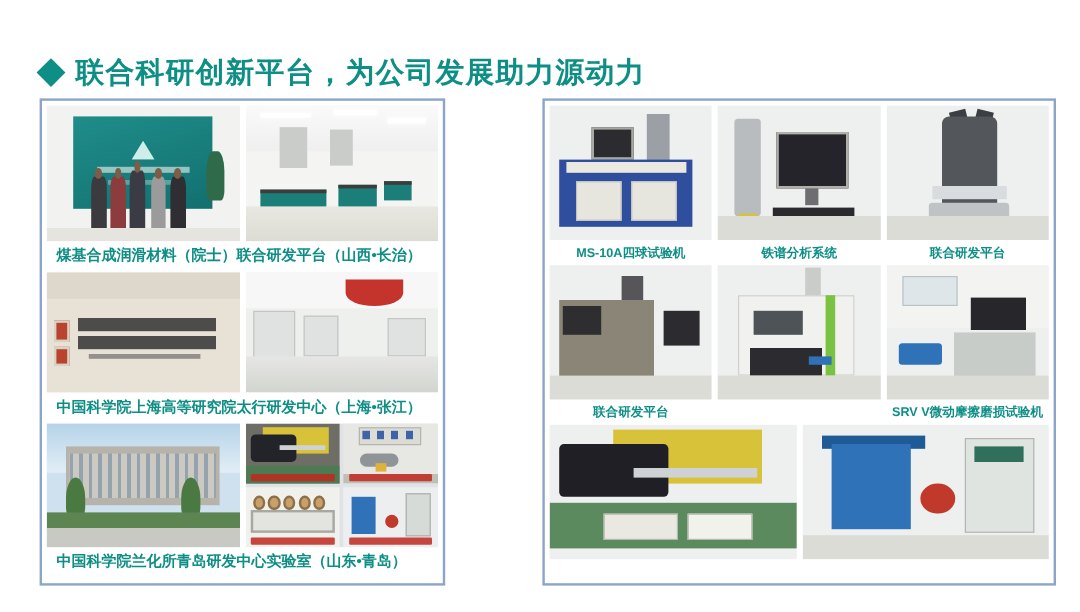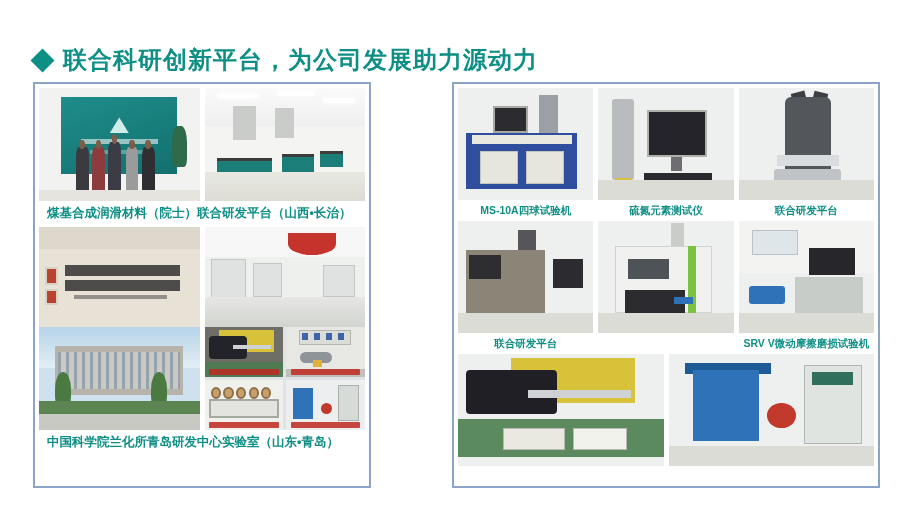--- a/index.html
+++ b/index.html
@@ -251,20 +251,21 @@
     </div>
     <div class="photo p-corr">
       <div class="layer ceil"></div>
         <div class="layer red"></div>
       <div class="layer cab" style="left:4%;top:32%;width:22%;height:40%;"></div>
       <div class="layer cab" style="left:30%;top:36%;width:18%;height:34%;"></div>
       <div class="layer cab" style="right:6%;top:38%;width:20%;height:32%;"></div>
       <div class="layer flr"></div>
     </div>
   </div>
+  <div class="cap cap-left">中国科学院上海高等研究院太行研发中心（上海•张江）</div>
 
   <div class="lrow" style="height:103px;">
     <div class="photo p-bld">
       <div class="layer sky2"></div>
         <div class="layer bdy"></div>
         <div class="layer wins"></div>
       <div class="layer tree" style="left:10%;"></div>
       <div class="layer tree" style="left:70%;"></div>
       <div class="layer grn"></div>
         <div class="layer road"></div>
@@ -321,21 +322,21 @@
     </div>
     <div class="rcell">
       <div class="rphoto r-part">
         <div class="layer tow"></div>
           <div class="layer mon2"></div>
           <div class="layer std"></div>
         <div class="layer kbd"></div>
           <div class="layer yel3"></div>
           <div class="layer rfl"></div>
       </div>
-      <div class="cap cap-right">硫氮元素测试仪</div>
+      <div class="cap cap-right">铁谱分析系统</div>
     </div>
     <div class="rcell">
       <div class="rphoto r-micro">
         <div class="layer eye"></div>
           <div class="layer eye2"></div>
           <div class="layer mic"></div>
         <div class="layer stg"></div>
           <div class="layer bse"></div>
           <div class="layer rfl"></div>
       </div>

